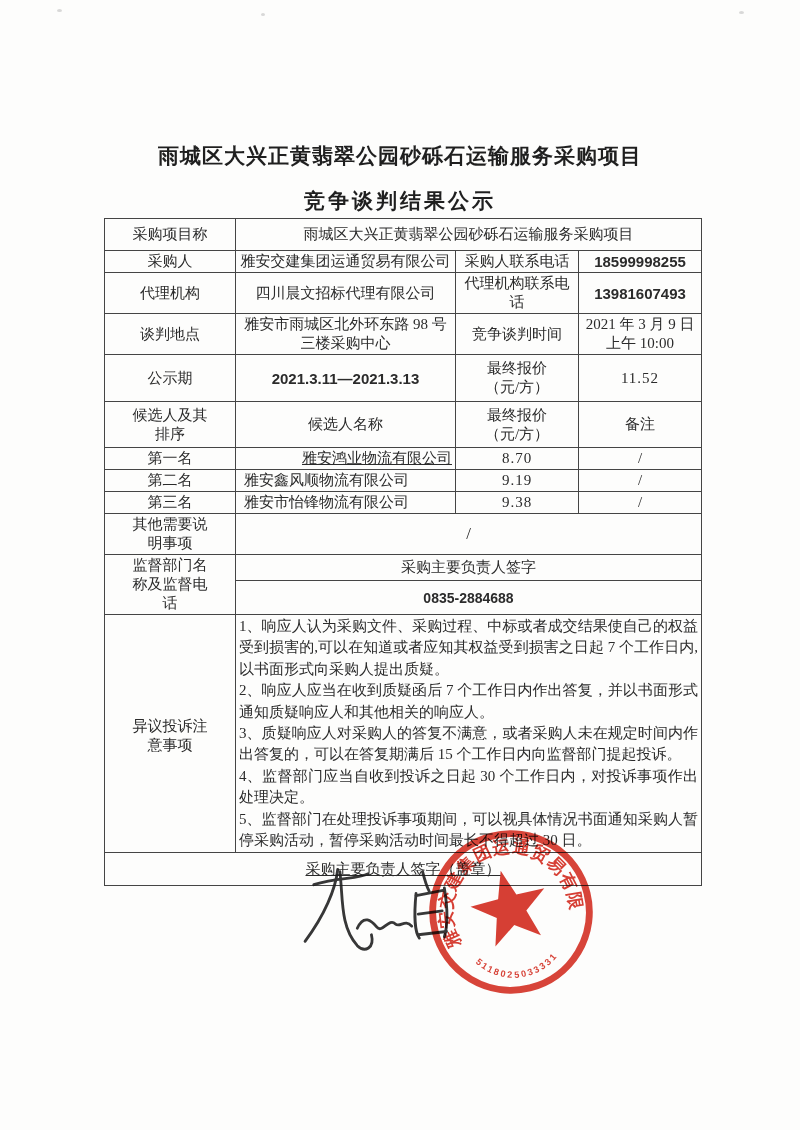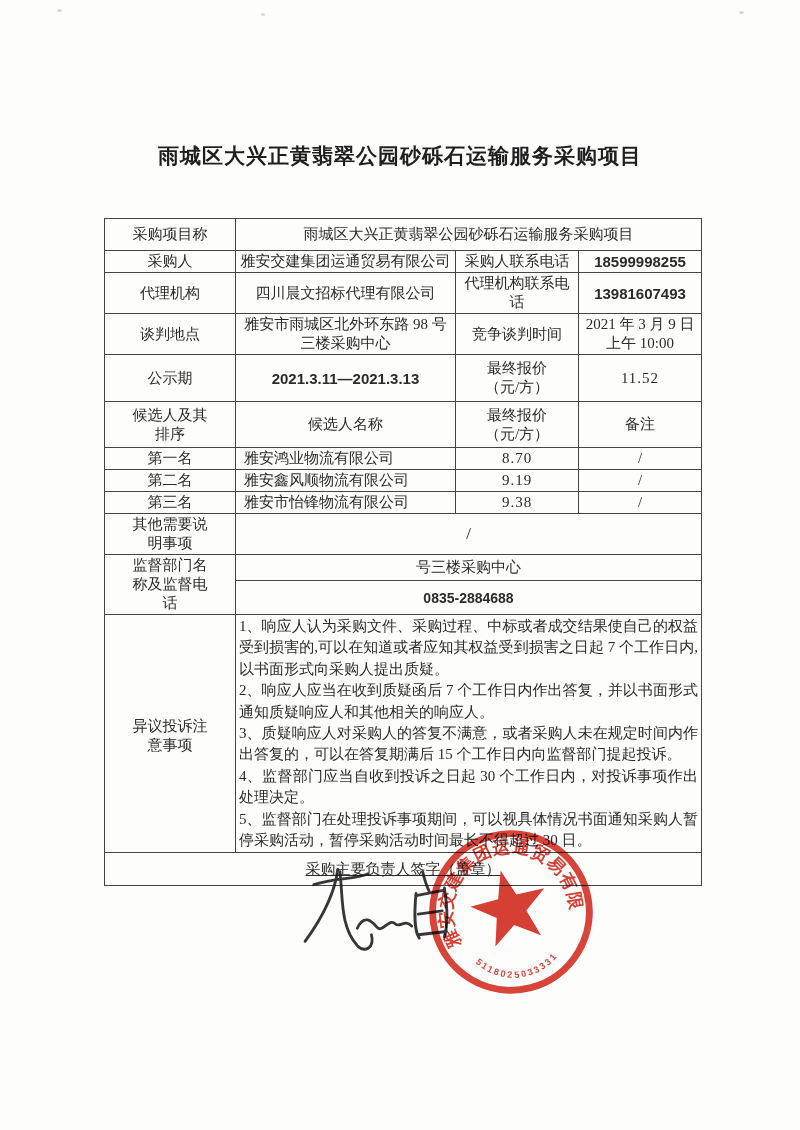--- a/index.html
+++ b/index.html
@@ -58,20 +58,21 @@
 <body>
 
 <div class="page">
 
   <div class="speck" style="left:57px;top:9px;width:5px;height:3px;"></div>
   <div class="speck" style="left:261px;top:13px;width:4px;height:3px;"></div>
   <div class="speck" style="left:739px;top:11px;width:5px;height:3px;"></div>
 
   <div class="titles">
     <div class="title-1">雨城区大兴正黄翡翠公园砂砾石运输服务采购项目</div>
+    <div class="title-2">竞争谈判结果公示</div>
   </div>
 
   <table class="doc">
     <colgroup>
         <col style="width:131px">
         <col style="width:220px">
         <col style="width:123px">
         <col style="width:123px">
       </colgroup>
 
@@ -115,21 +116,21 @@
       <td class="lab pre">候选人及其
 排序</td>
       <td class="lab">候选人名称</td>
       <td class="lab pre">最终报价
 （元/方）</td>
       <td class="lab">备注</td>
     </tr>
 
     <tr class="r7">
       <td>第一名</td>
-      <td style="text-align:left;padding-left:8px;">雅安鸿业物流有限公司</td>
+      <td style="text-align:right;padding-left:8px;text-decoration:underline;">雅安鸿业物流有限公司</td>
       <td class="num-s">8.70</td>
       <td>/</td>
     </tr>
     <tr class="r8">
       <td>第二名</td>
       <td class="dim" style="text-align:left;padding-left:8px;">雅安鑫风顺物流有限公司</td>
       <td class="num-s">9.19</td>
       <td>/</td>
     </tr>
     <tr class="r9">
@@ -142,21 +143,21 @@
     <tr class="r10">
       <td class="lab pre">其他需要说
 明事项</td>
       <td colspan="3" style="font-size:17px;">/</td>
     </tr>
 
     <tr class="r11a">
       <td class="lab pre" rowspan="2">监督部门名
 称及监督电
 话</td>
-      <td colspan="3">号三楼采购中心</td>
+      <td colspan="3">采购主要负责人签字</td>
     </tr>
     <tr class="r11b">
       <td colspan="3" class="num-b" style="font-size:14px;">0835-2884688</td>
     </tr>
 
     <tr class="r12">
       <td class="lab pre vtop" style="padding-top:5px;">异议投诉注
 意事项</td>
       <td colspan="3" class="notice-cell">
         <div class="notice-item">1、响应人认为采购文件、采购过程、中标或者成交结果使自己的权益受到损害的,可以在知道或者应知其权益受到损害之日起 7 个工作日内,以书面形式向采购人提出质疑。</div>

